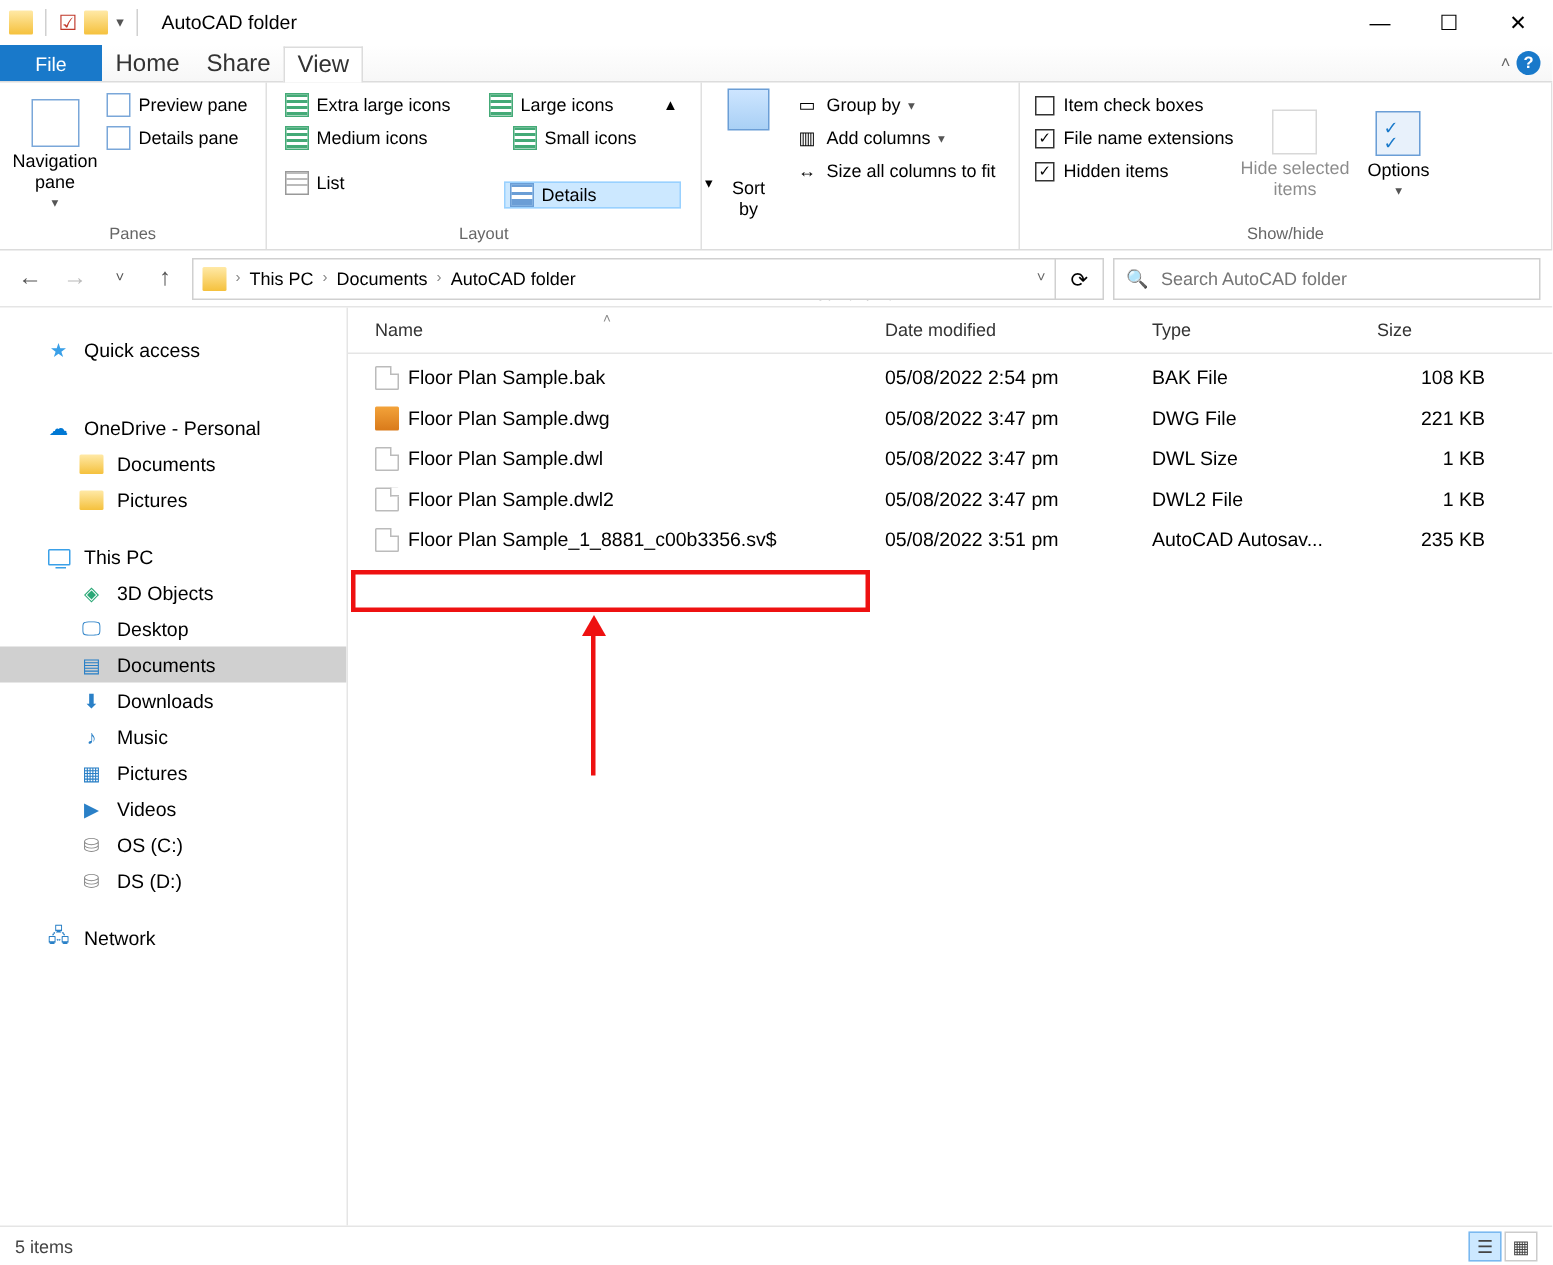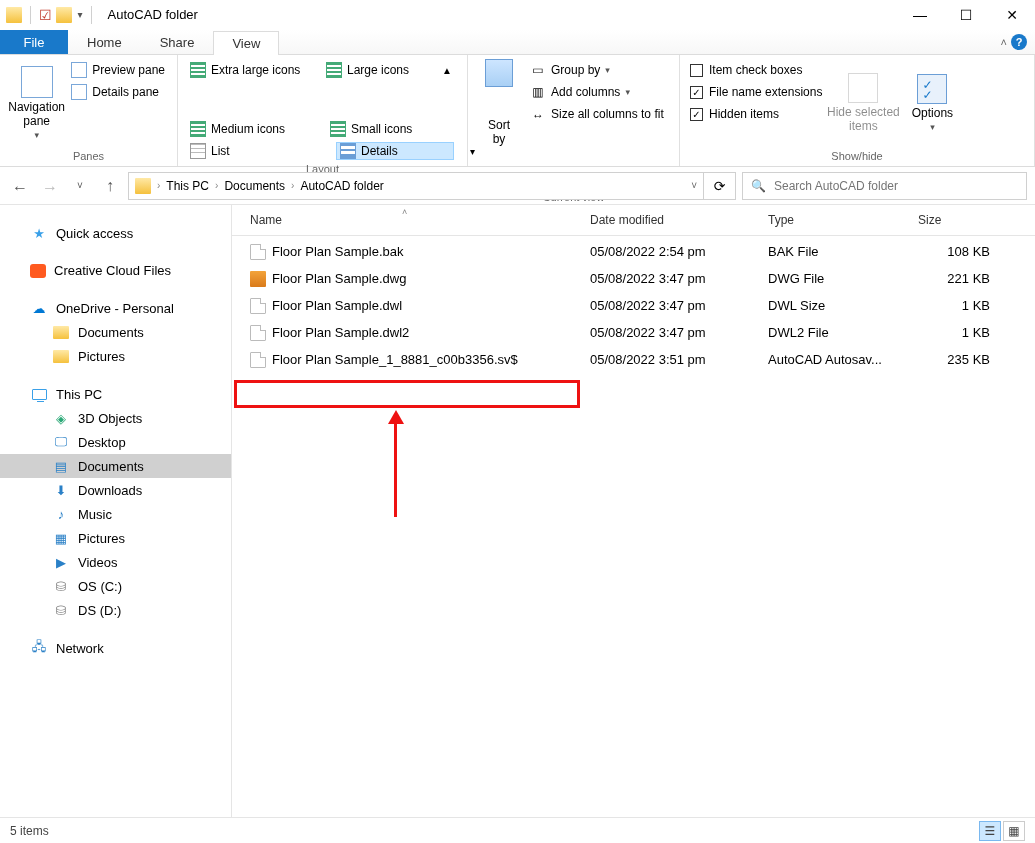--- a/index.html
+++ b/index.html
@@ -13,21 +13,21 @@
   .qat-sep { width: 1px; height: 18px; background: #d0d0d0; margin: 0 4px; }
   .qat-chk { color: #c0392b; font-size: 14px; }
   .tb-title { margin-left: 8px; font-size: 13px; }
   .tb-drop { font-size: 10px; color: #555; margin-left: 2px; }
   .winbtns { margin-left: auto; display: flex; }
   .winbtn { width: 46px; height: 30px; display: flex; align-items: center; justify-content: center; font-size: 14px; }
 
   
   .tabsrow { height: 25px; display: flex; align-items: stretch; background: linear-gradient(#fff,#f7f7f7); border-bottom: 1px solid #dcdcdc; position: relative; }
   .filetab { width: 68px; background: #1979ca; color: #fff; display: flex; align-items: center; justify-content: center; font-size: 13px; }
-  .tab { padding: 0 18px; display: flex; align-items: center; font-size: 13px; color: #333; border:1px solid transparent; border-bottom:none; position:relative;text-align:center; }
+  .tab { padding: 0 8px; display: flex; align-items: center; font-size: 16px; color: #333; border:1px solid transparent; border-bottom:none; position:relative;text-align:center; }
   .tab.active { background: #fff; border-color: #dcdcdc; top:1px; }
   .tabsrow-right { margin-left: auto; display: flex; align-items:center; gap:4px; padding-right:8px; }
   .chev { font-size:11px; color:#666; }
   .help-icon { width:16px;height:16px;border-radius:50%;background:#1979ca;color:#fff;display:flex;align-items:center;justify-content:center;font-size:11px;font-weight:bold; }
 
   
   .ribbon { height: 112px; display: flex; background: #fff; border-bottom:1px solid #dcdcdc; }
   .rgroup { border-right: 1px solid #e0e0e0; padding: 4px 8px 0 8px; display:flex; flex-direction:column; }
   .rgroup-body { flex:1; display:flex; }
   .rgroup-label { text-align:center; font-size:11px; color:#666; padding:3px 0 4px; }
@@ -162,36 +162,36 @@
           <div class="rrow" style="width:134px;">
               <span class="rico ico-grid"></span>
               <span>Extra large icons</span>
             </div>
           <div class="rrow" style="width:118px;">
               <span class="rico ico-grid"></span>
               <span>Large icons</span>
             </div>
           <span class="upcaret" style="align-self:center;">▲</span>
         </div>
-        <div style="display:flex;gap:6px;margin-top:37px;">
+        <div style="display:flex;gap:18px;">
           <div class="rrow" style="width:134px;">
               <span class="rico ico-grid"></span>
               <span>Medium icons</span>
             </div>
           <div class="rrow" style="width:118px;">
               <span class="rico ico-grid"></span>
               <span>Small icons</span>
             </div>
         </div>
         <div style="display:flex;gap:16px;">
           <div class="rrow" style="width:134px;">
               <span class="rico ico-list"></span>
               <span>List</span>
             </div>
-          <div class="rrow sel" style="width:118px;">
+          <div class="rrow sel" style="width:118px;margin-top:16px;">
               <span class="rico ico-list2"></span>
               <span>Details</span>
             </div>
           <span class="upcaret" style="align-self:center;">▾</span>
         </div>
       </div>
     </div>
     <div class="rgroup-label">Layout</div>
   </div>
 
@@ -281,24 +281,20 @@
   </div>
 </div>
 
 <div class="mainarea">
   <div class="navpane">
     <div class="tree-item">
         <span class="ti-ico star">★</span>
         <span>Quick access</span>
       </div>
     <div class="tree-spacer"></div>
-    <div class="tree-item">
-        <span class="ti-ico cloud"></span>
-        <span>Creative Cloud Files</span>
-      </div>
     <div class="tree-spacer"></div>
     <div class="tree-item">
         <span class="ti-ico onedrive">☁</span>
         <span>OneDrive - Personal</span>
       </div>
     <div class="tree-item sub">
         <span class="ti-ico">
           <span class="fold"></span>
         </span>
         <span>Documents</span>

